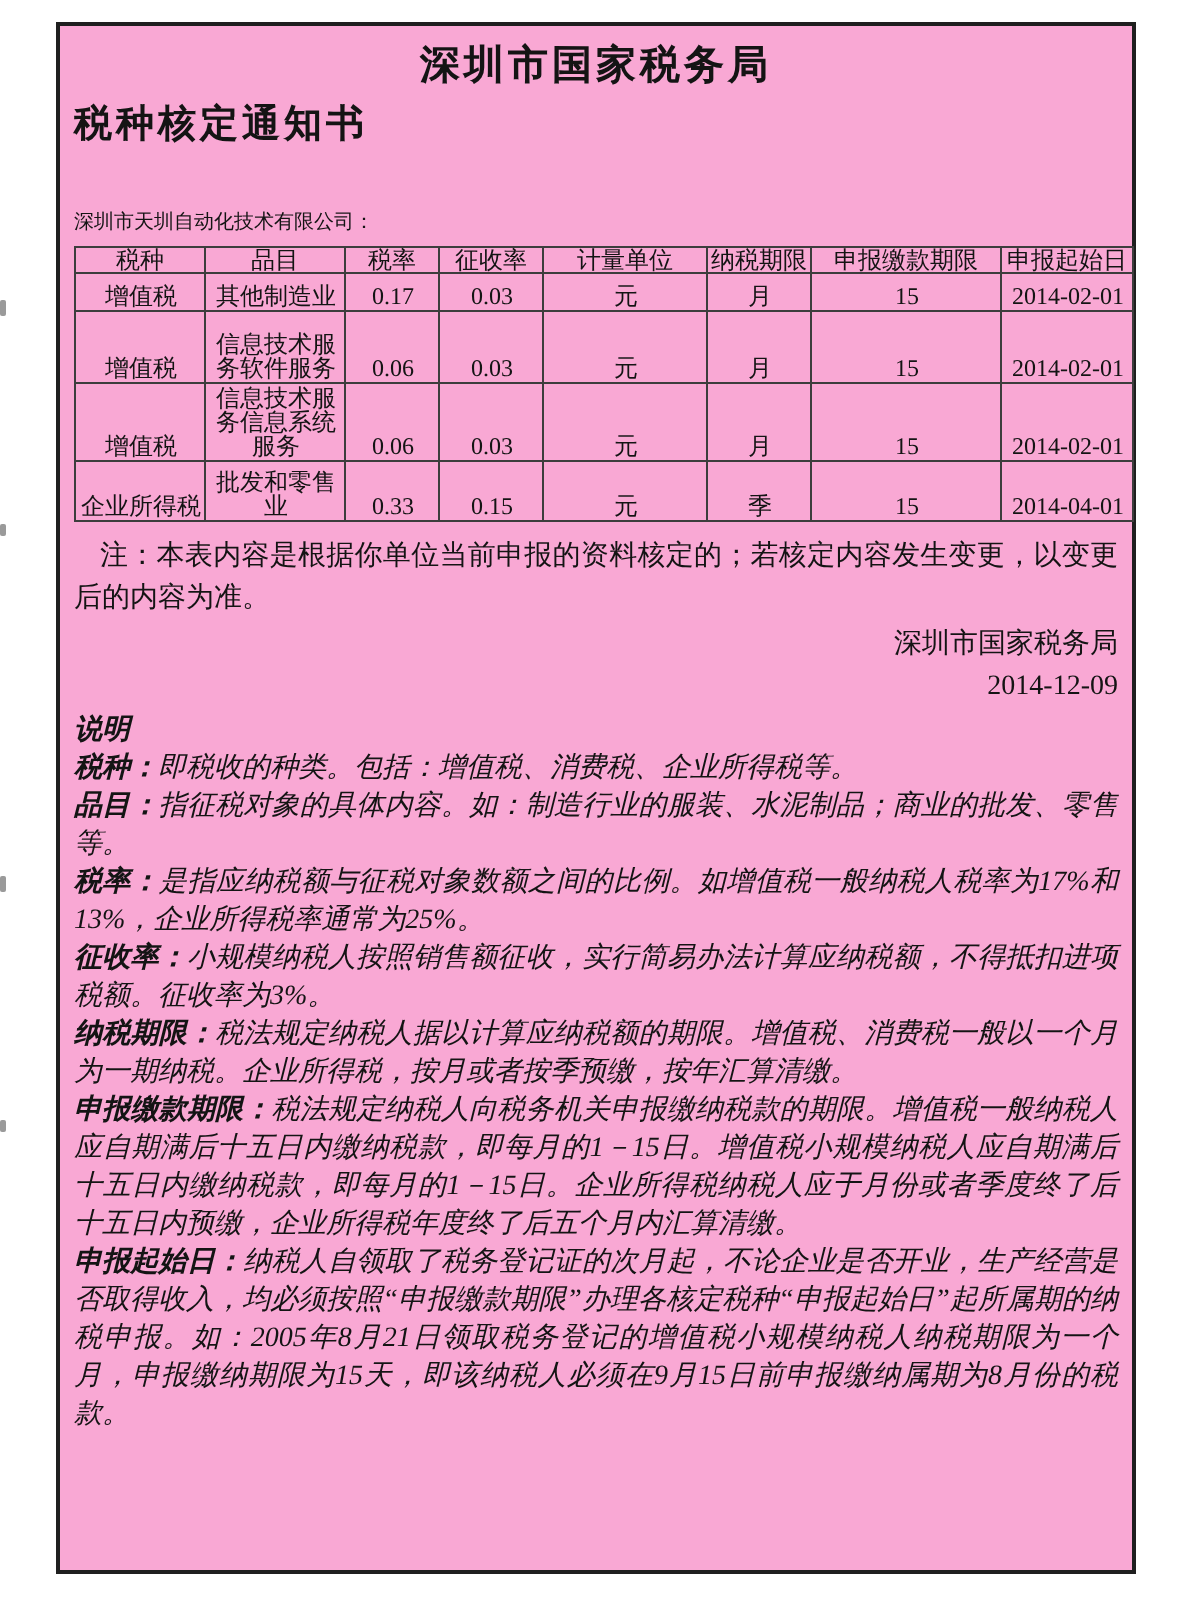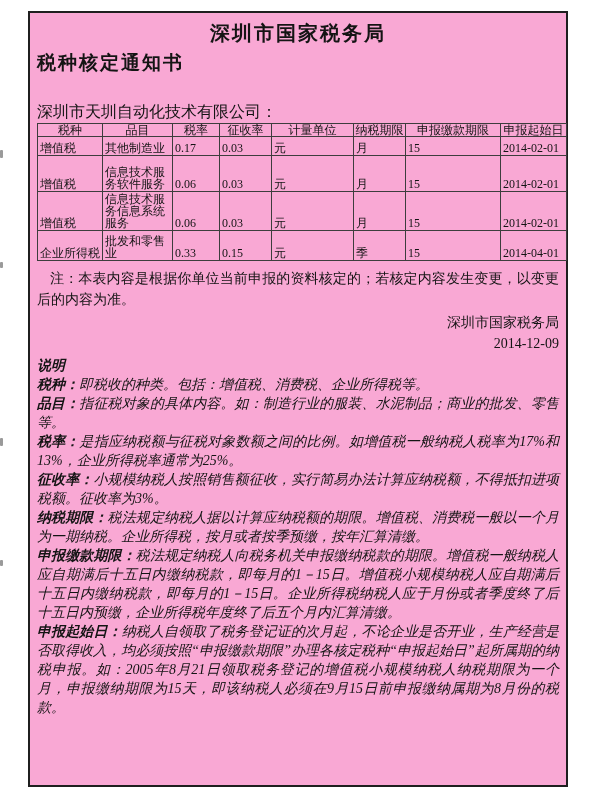--- a/index.html
+++ b/index.html
@@ -9,33 +9,33 @@
     color:#141414;overflow:hidden;
   }
   .scan-mark{position:absolute;left:0;width:3px;background:#9a9a9a;border-radius:1px;}
   .page-border{
     position:absolute;left:28px;top:11px;width:540px;height:776px;
     border:2px solid #1f1f1f;background:#f9a8d4;box-sizing:border-box;
     padding:0 7px;
   }
   .title1{margin:8px 0 0 0;text-align:center;font-size:20px;line-height:25px;font-weight:bold;letter-spacing:2px;}
   .title2{margin:5px 0 0 0;text-align:left;font-size:19px;line-height:24px;font-weight:bold;letter-spacing:2px;}
-  .company{margin:28px 0 0 0;font-size:16px;line-height:17px;}
+  .company{margin:28px 0 0 0;font-size:10px;line-height:17px;}
   table.tax{
     border-collapse:collapse;table-layout:fixed;
     width:529px;margin-top:3px;
     font-size:12px;line-height:12px;
   }
   table.tax th,table.tax td{
     border:1px solid #3d3d3d;
     padding:1px 1px 1px 2px;
     overflow:hidden;word-break:break-all;
   }
   table.tax th{font-weight:normal;text-align:center;height:12px;padding:0;}
-  table.tax td{vertical-align:bottom;text-align:left;}
+  table.tax td{vertical-align:bottom;text-align:center;}
   tr.r1{height:19px;} tr.r2{height:36px;} tr.r3{height:36px;} tr.r4{height:30px;}
   .note{
     margin:7px 0 0 0;font-size:14px;line-height:21px;
     text-align:justify;text-indent:13px;
   }
   .signature{margin:2px 0 0 0;text-align:right;font-size:14px;line-height:21px;}
   .signature div{white-space:nowrap;}
   .glossary{margin:2px 0 0 0;font-size:14px;line-height:19px;text-align:justify;font-style:italic;}
   .glossary .g-head{font-weight:bold;margin:0;}
   .glossary p{margin:0;}

